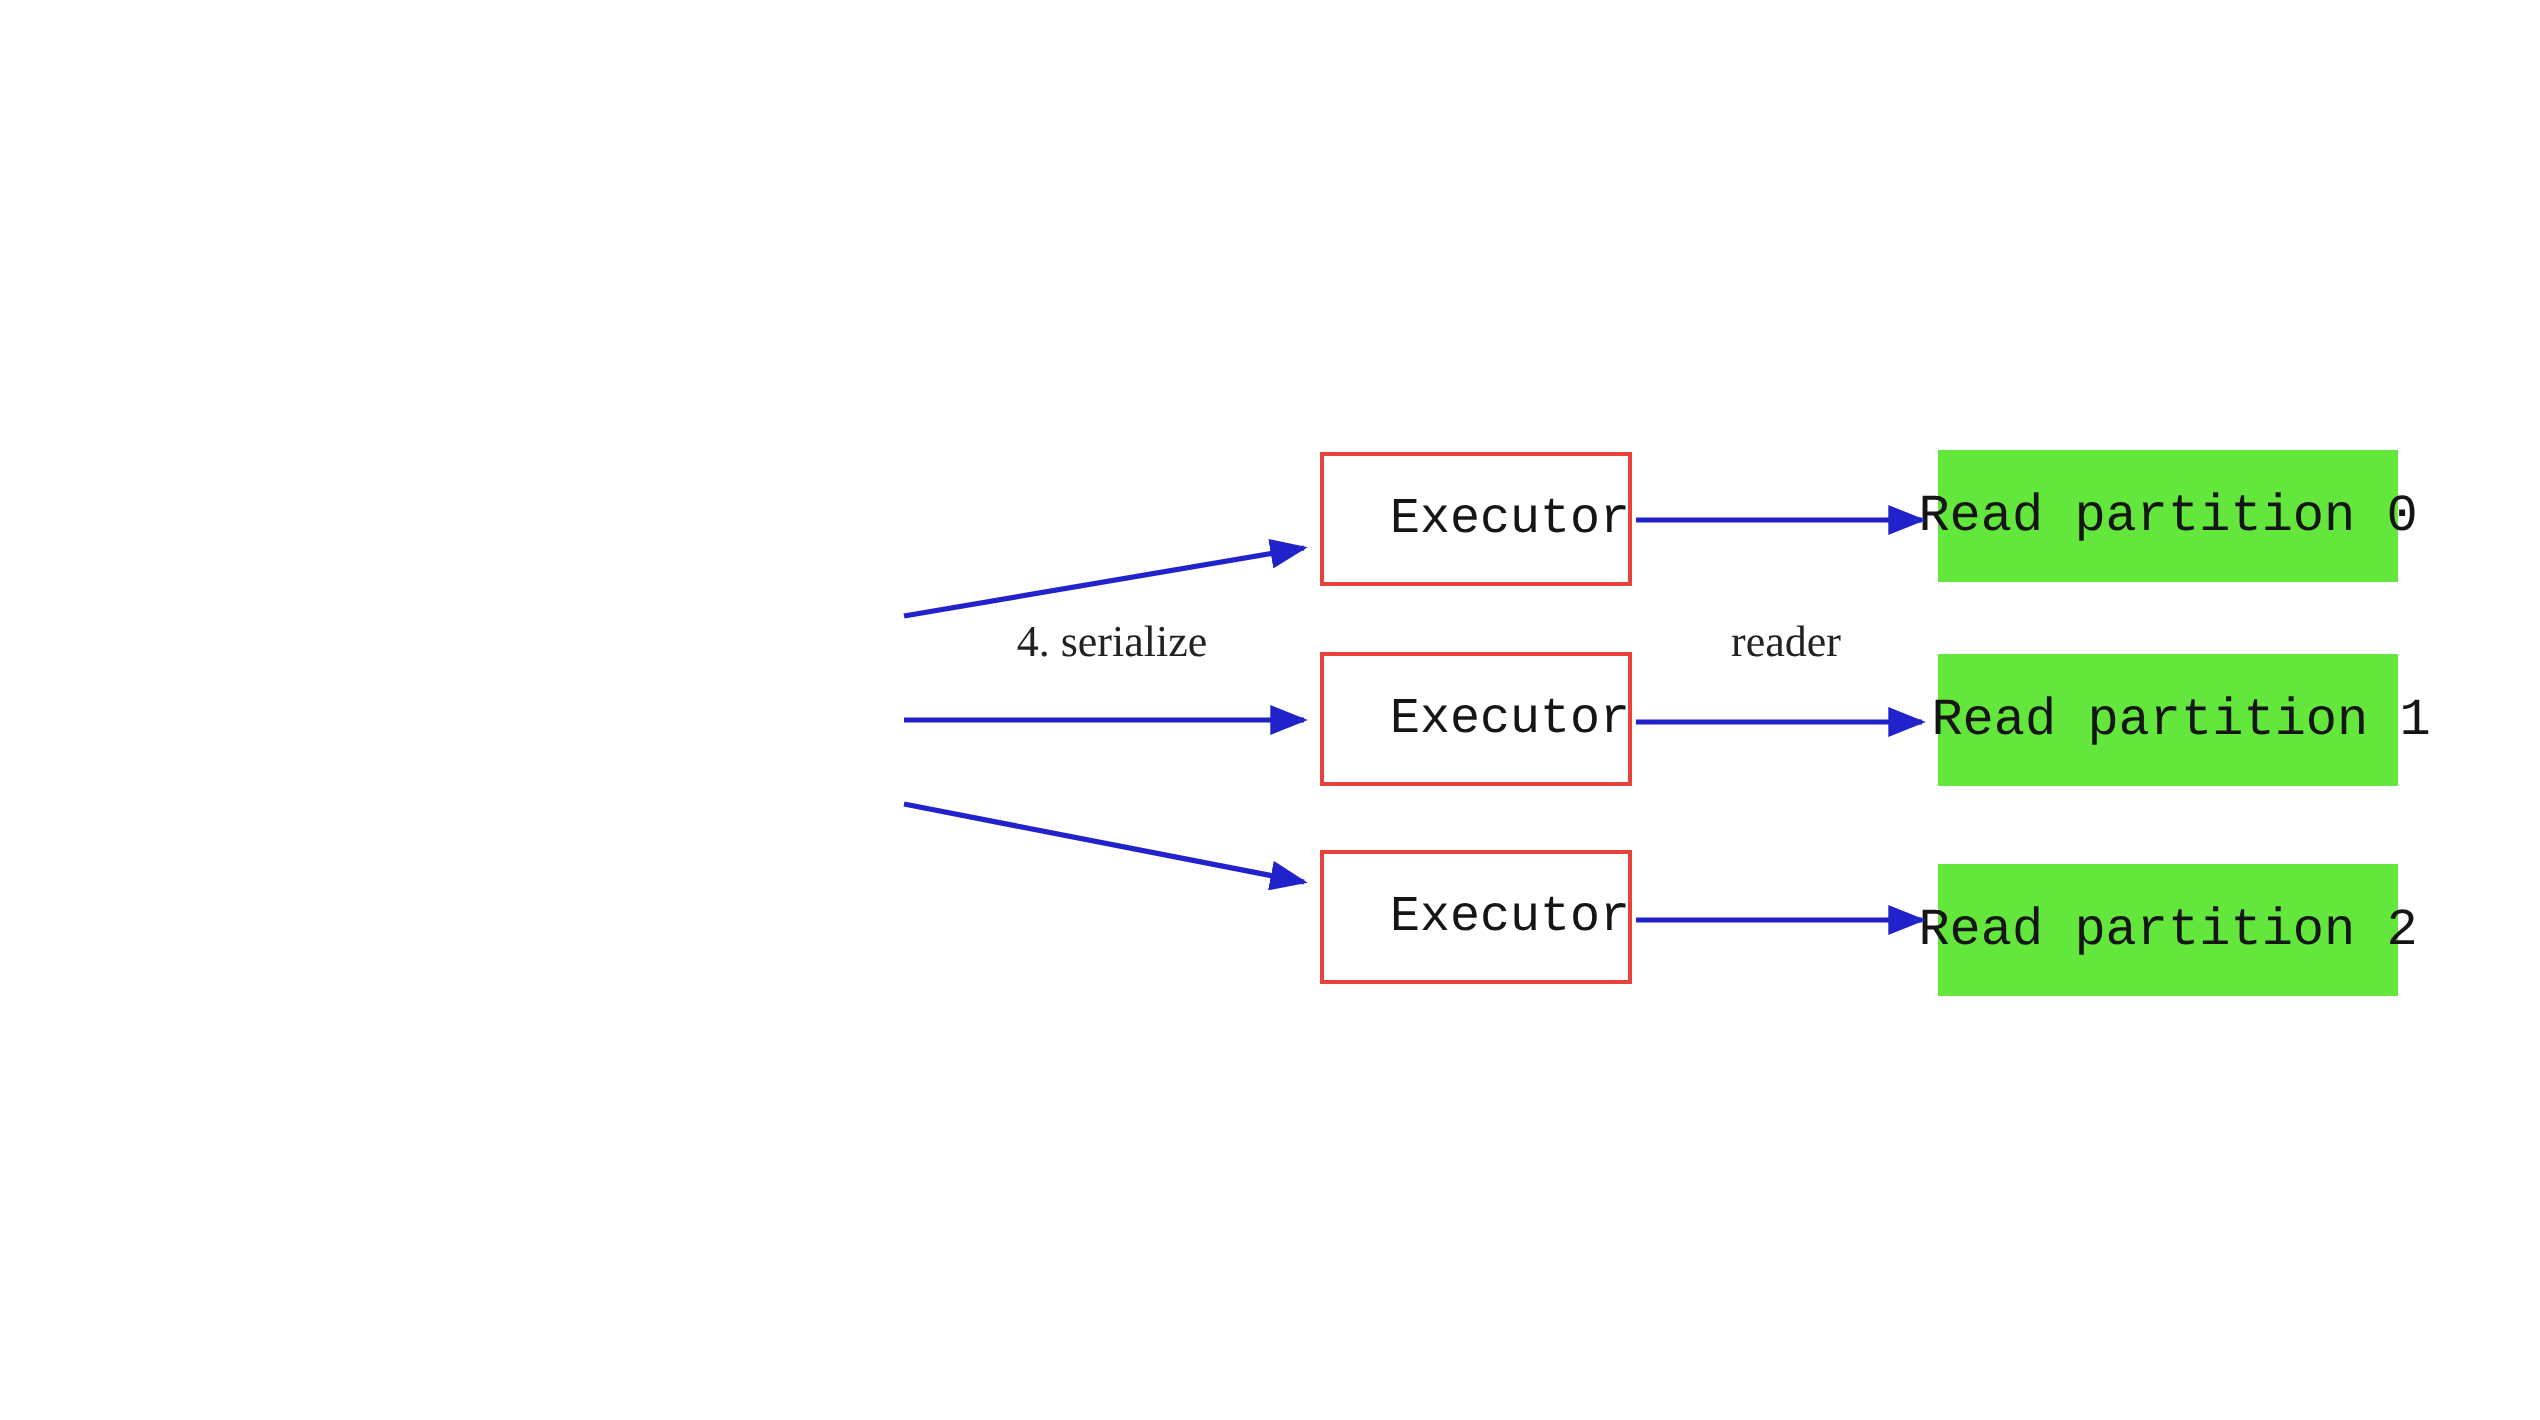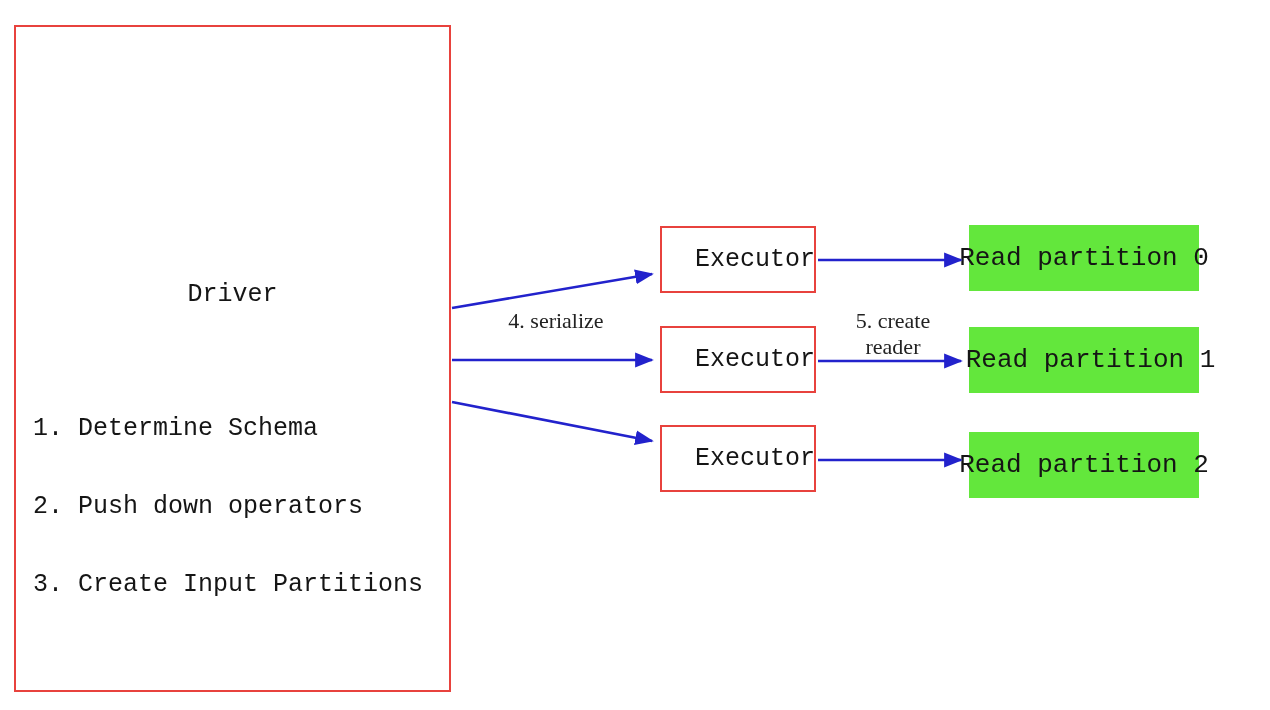--- a/index.html
+++ b/index.html
@@ -90,28 +90,20 @@
     stroke-width: 2.6;
     fill: none;
   }
   .arrow-head-shape { fill: var(--arrow); }
 </style>
 </head>
 <body>
 
 <div class="canvas">
 
-  <div class="driver-box">
-    <div class="driver-title">Driver</div>
-    <div class="driver-steps">
-      <div>1. Determine Schema</div>
-      <div>2. Push down operators</div>
-      <div>3. Create Input Partitions</div>
-    </div>
-  </div>
 
   <div class="exec-box exec-1">
     <span>Executor</span>
   </div>
   <div class="exec-box exec-2">
     <span>Executor</span>
   </div>
   <div class="exec-box exec-3">
     <span>Executor</span>
   </div>
@@ -123,21 +115,20 @@
     <span>Read partition 1</span>
   </div>
   <div class="part-box part-2">
     <span>Read partition 2</span>
   </div>
 
   <div class="arrow-label label-serialize">
     <div>4. serialize</div>
   </div>
   <div class="arrow-label label-reader">
-    <div>5. create</div>
     <div>reader</div>
   </div>
 
   <svg class="arrows-layer" viewBox="0 0 1270 710" xmlns="http://www.w3.org/2000/svg">
     <defs>
       <marker id="ah" viewBox="0 0 10 8" refX="9" refY="4" markerWidth="7.2" markerHeight="5.8" orient="auto">
         <path class="arrow-head-shape" d="M0,0 L10,4 L0,8 Z"></path>
       </marker>
     </defs>
     <line class="arrow-line" x1="452" y1="308" x2="652" y2="274" marker-end="url(#ah)"></line>

